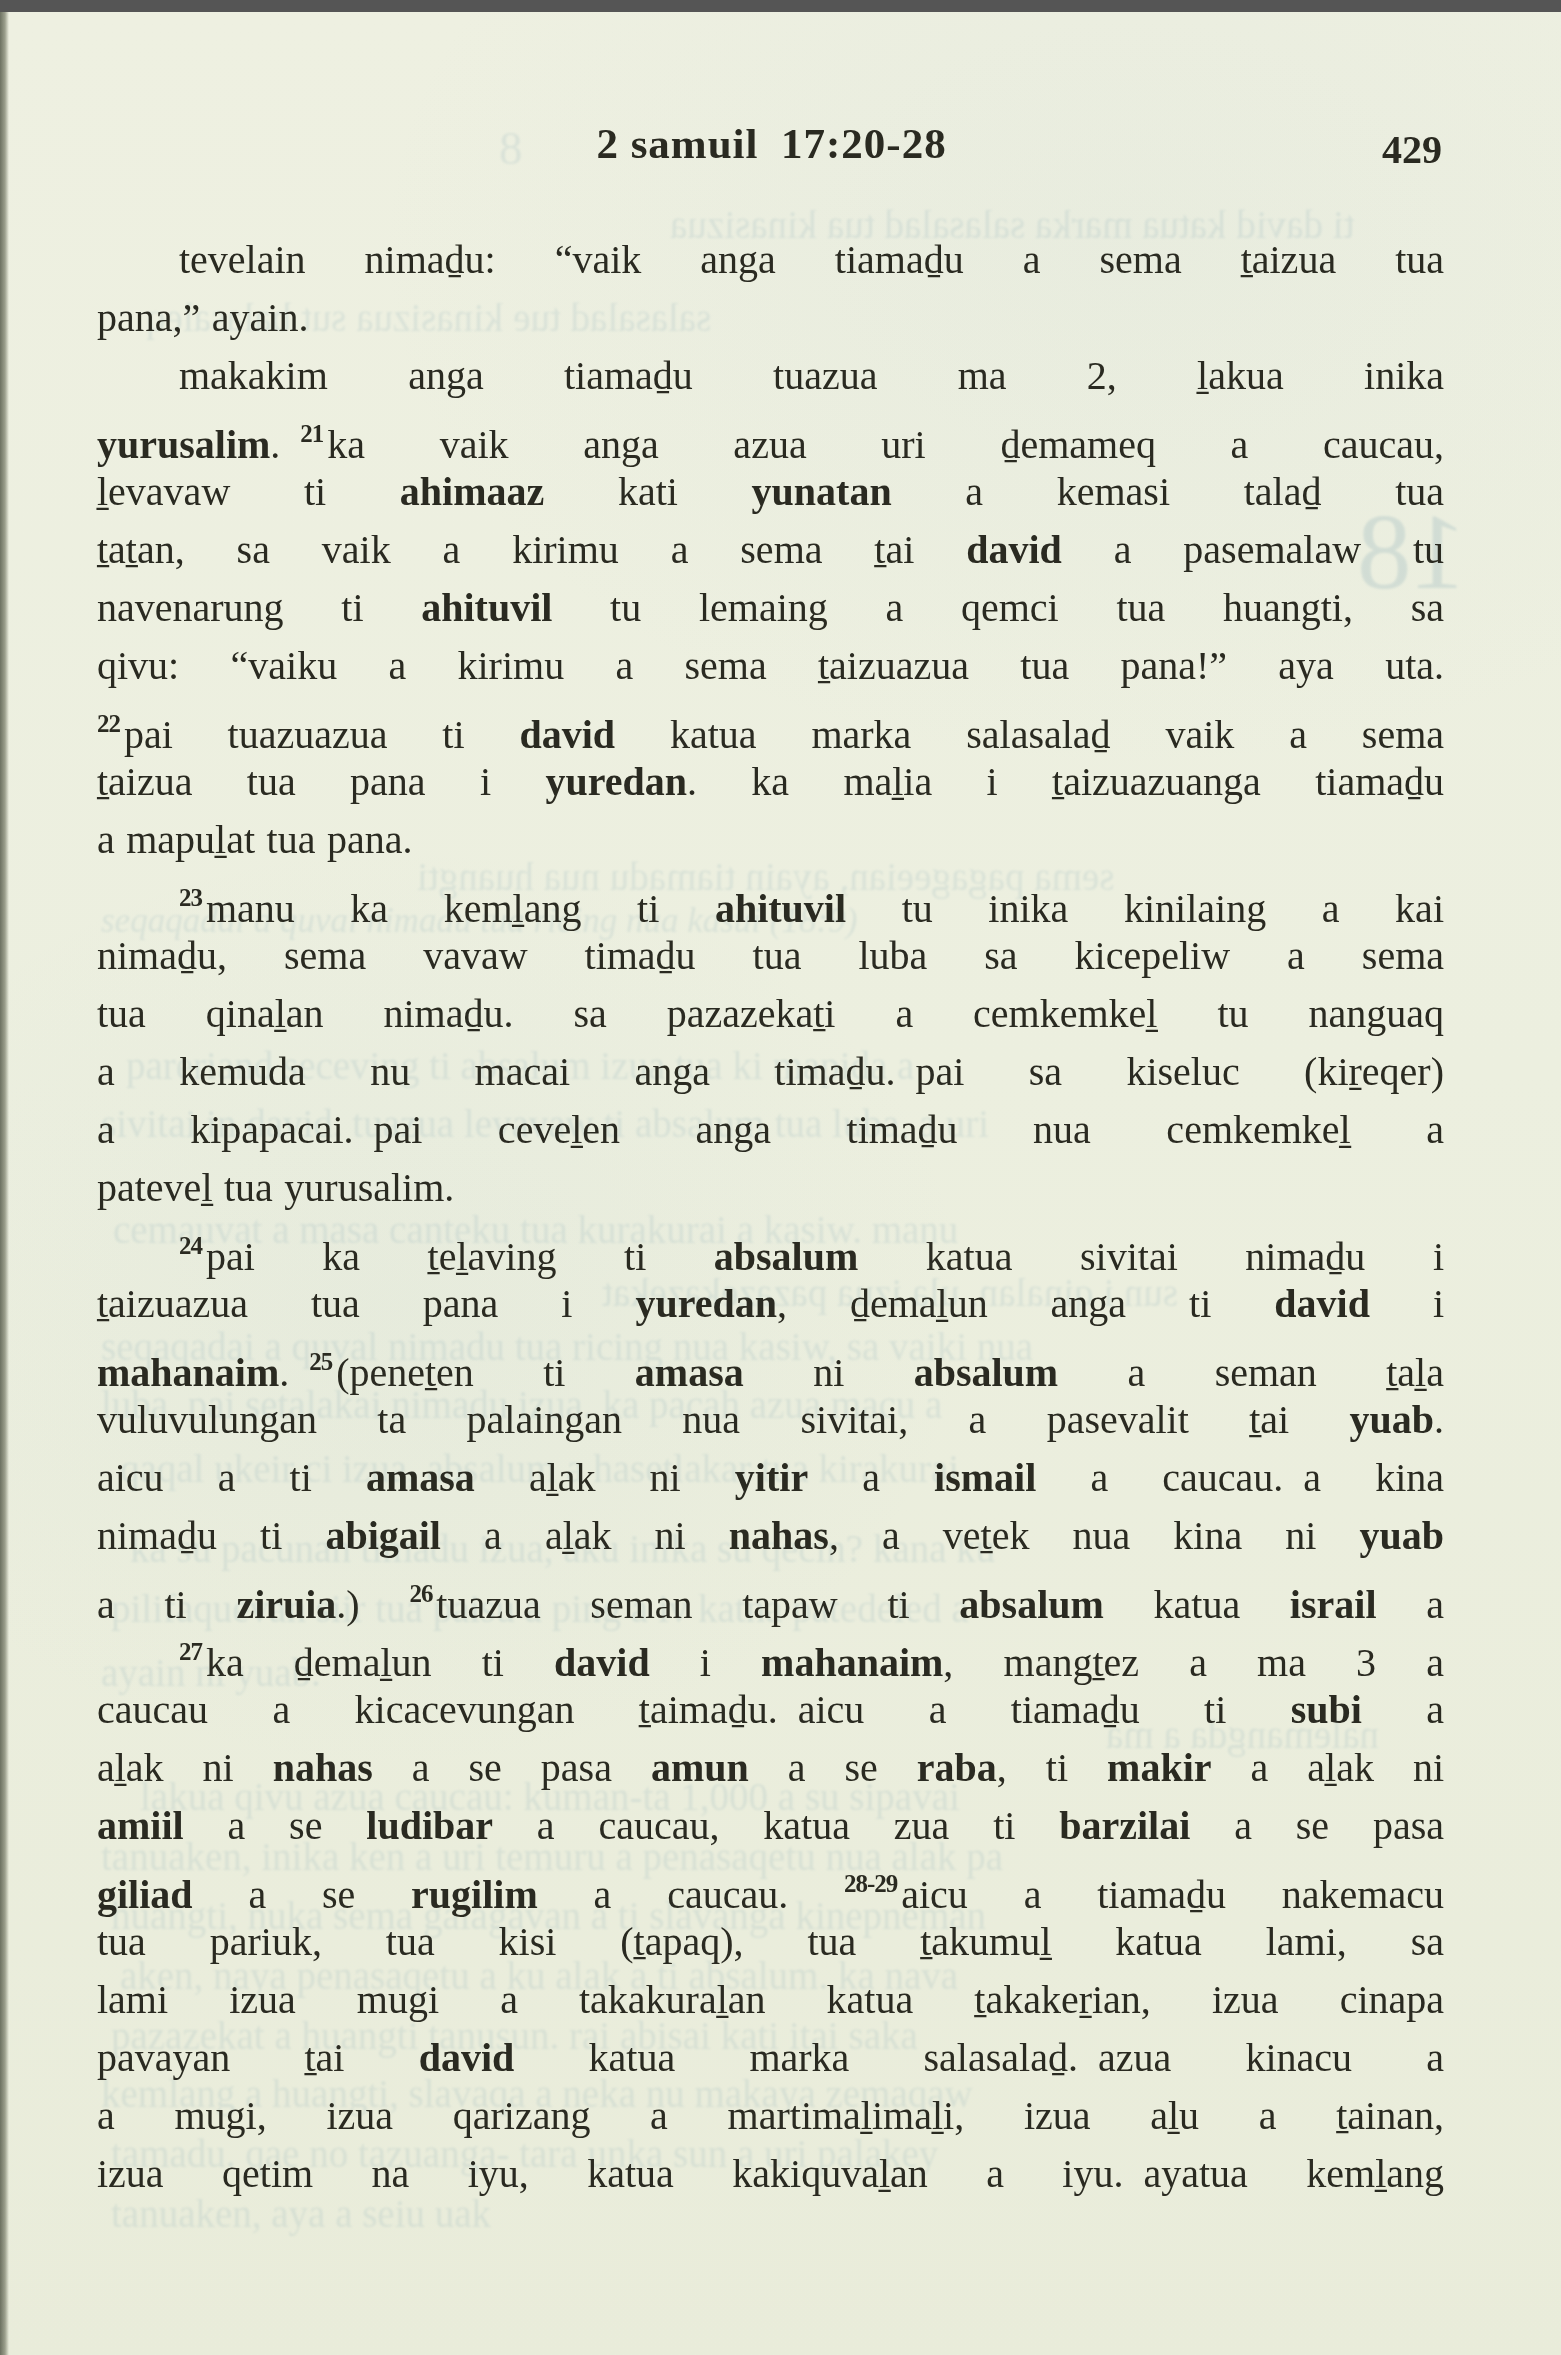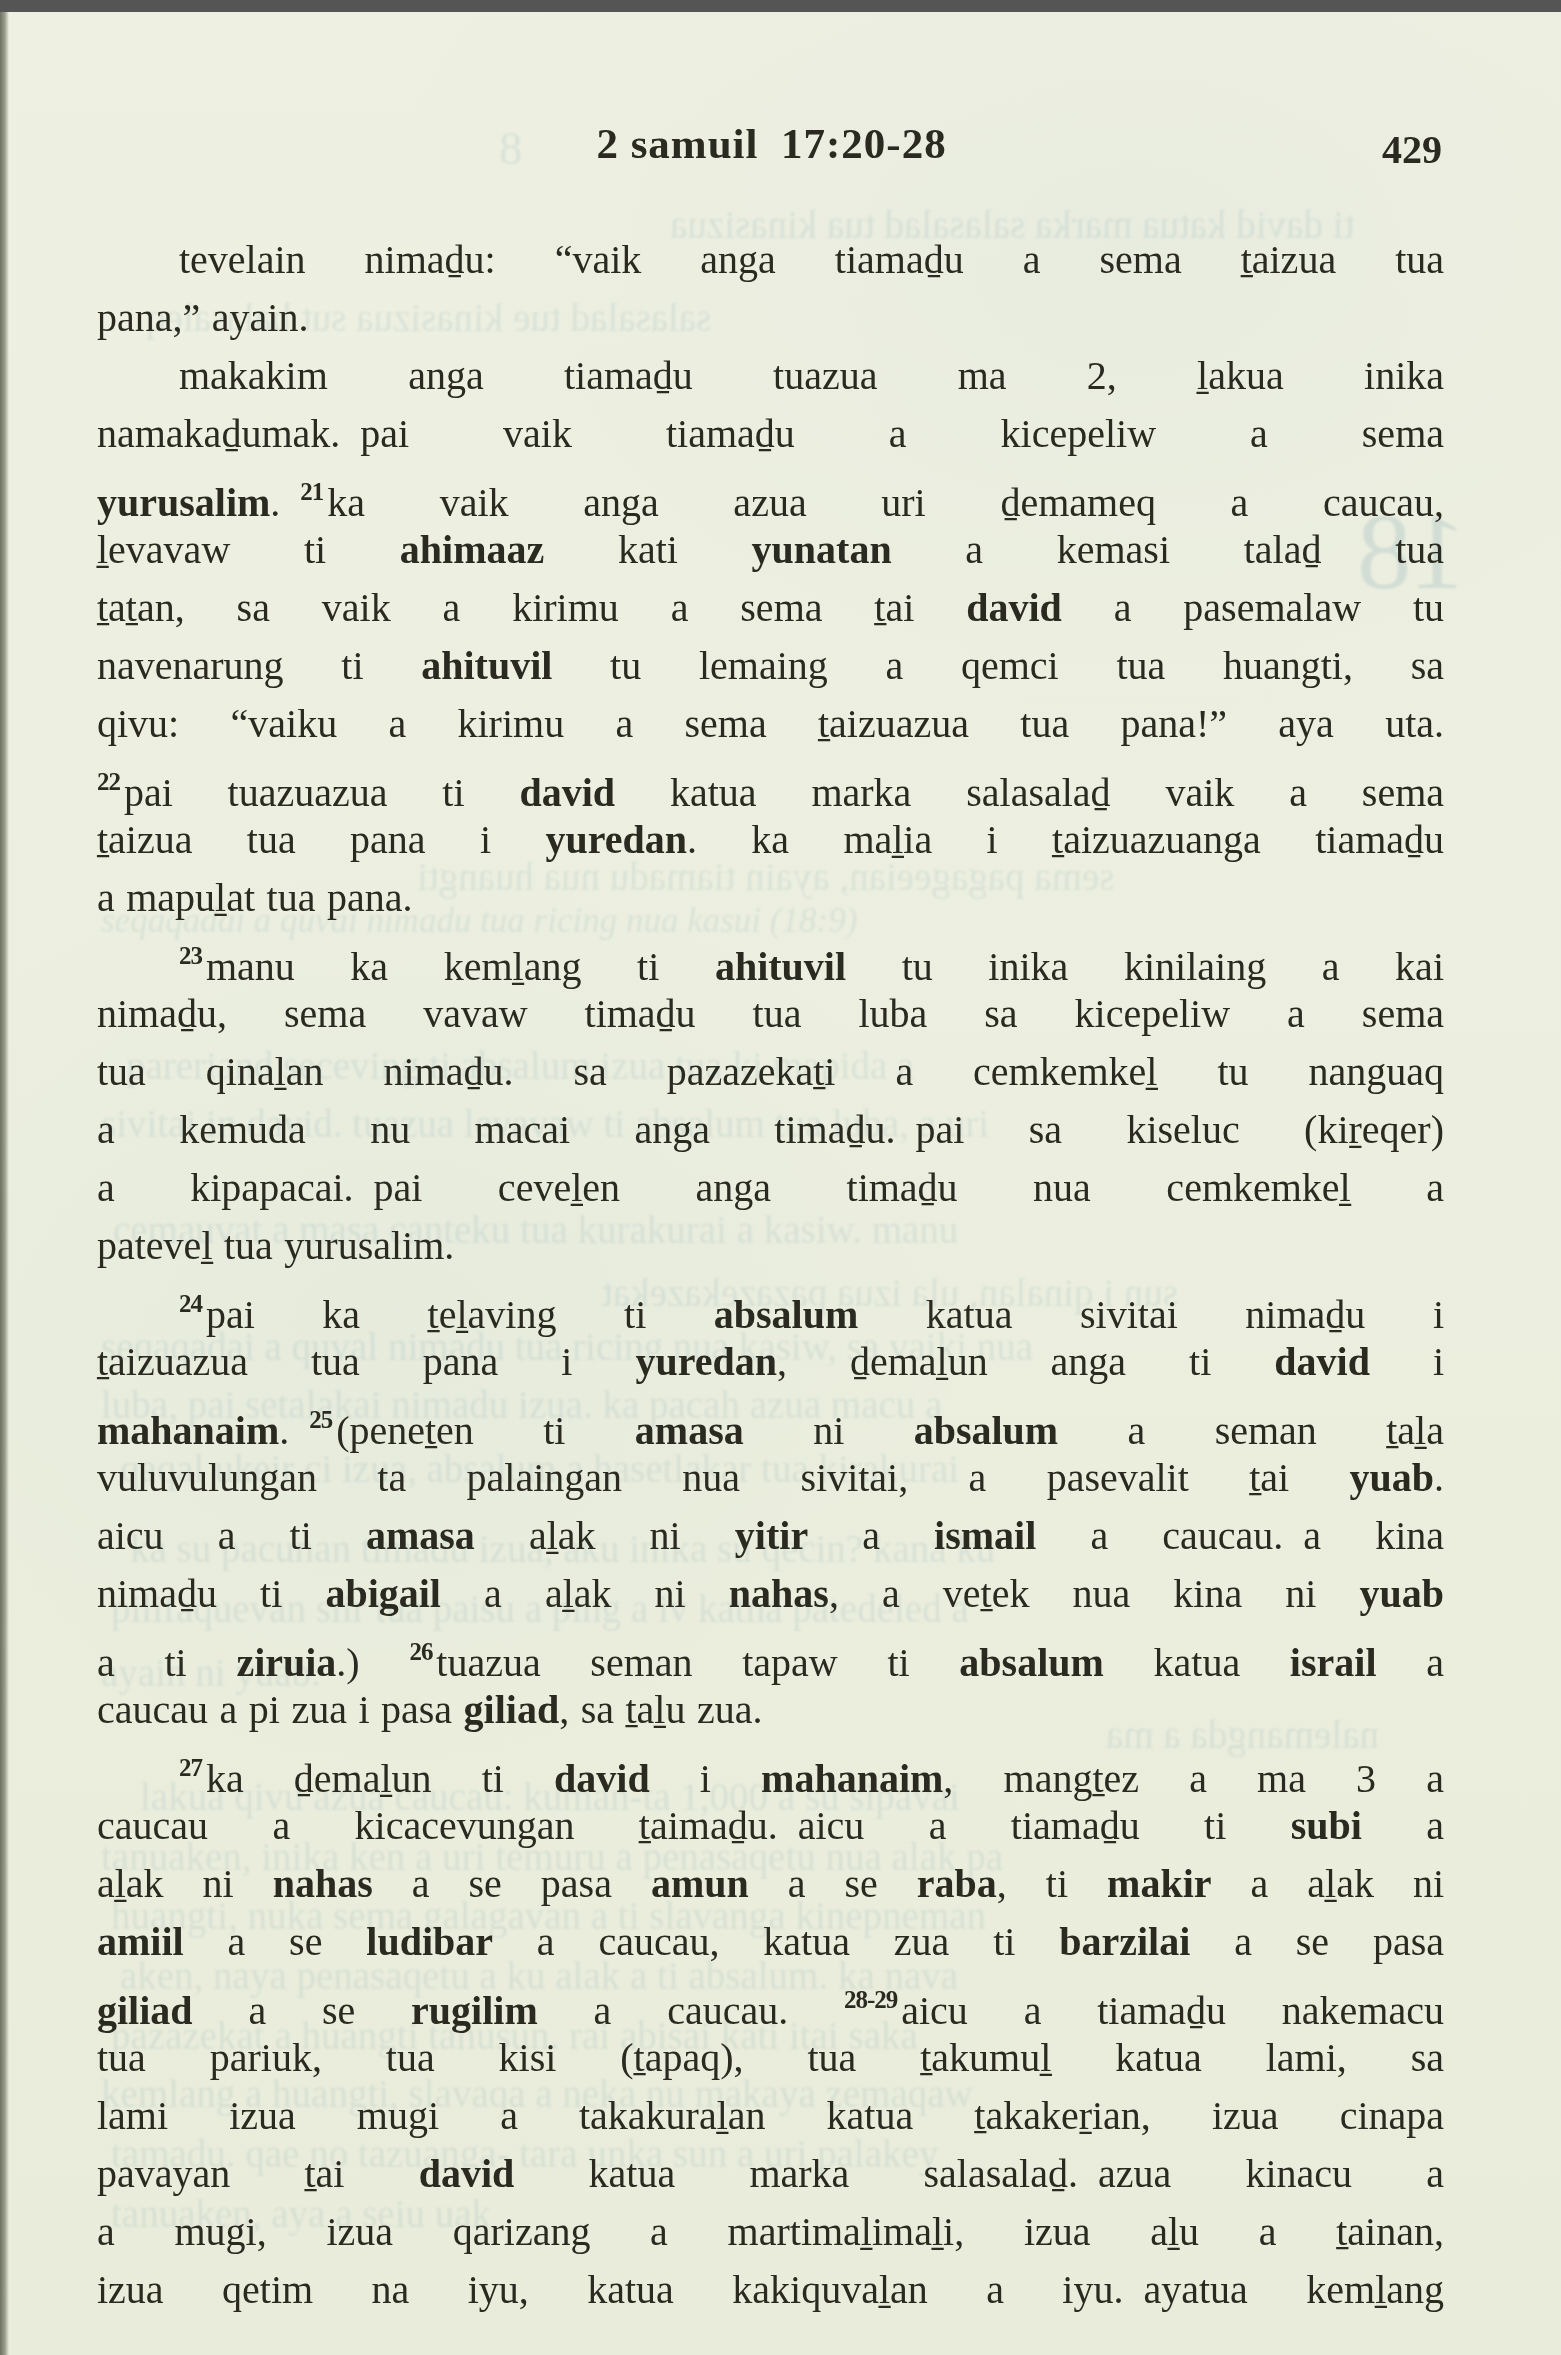--- a/index.html
+++ b/index.html
@@ -101,21 +101,20 @@
 
   <div class="runhead">
     <span class="chapter-ref">2 samuil 17:20-28</span>
     <span class="page-num">429</span>
   </div>
 
   <div class="textblock" id="body-text">
       <div class="line in"><span>tevelain nimaḏu: “vaik anga tiamaḏu a sema ṯaizua tua</span></div>
       <div class="line end"><span>pana,” ayain.</span></div>
       <div class="line in"><span>makakim anga tiamaḏu tuazua ma 2, ḻakua inika</span></div>
-      <div class="line"><span>namakaḏumak. pai vaik tiamaḏu a kicepeliw a sema</span></div>
       <div class="line"><span class="b">yurusalim</span><span>. </span><span class="sup">21</span><span>ka vaik anga azua uri ḏemameq a caucau,</span></div>
       <div class="line"><span>ḻevavaw ti </span><span class="b">ahimaaz</span><span> kati </span><span class="b">yunatan</span><span> a kemasi talaḏ tua</span></div>
       <div class="line"><span>ṯaṯan, sa vaik a kirimu a sema ṯai </span><span class="b">david</span><span> a pasemalaw tu</span></div>
       <div class="line"><span>navenarung ti </span><span class="b">ahituvil</span><span> tu lemaing a qemci tua huangti, sa</span></div>
       <div class="line"><span>qivu: “vaiku a kirimu a sema ṯaizuazua tua pana!” aya uta.</span></div>
       <div class="line"><span class="sup">22</span><span>pai tuazuazua ti </span><span class="b">david</span><span> katua marka salasalaḏ vaik a sema</span></div>
       <div class="line"><span>ṯaizua tua pana i </span><span class="b">yuredan</span><span>. ka maḻia i ṯaizuazuanga tiamaḏu</span></div>
       <div class="line end"><span>a mapuḻat tua pana.</span></div>
       <div class="line in"><span class="sup">23</span><span>manu ka kemḻang ti </span><span class="b">ahituvil</span><span> tu inika kinilaing a kai</span></div>
       <div class="line"><span>nimaḏu, sema vavaw timaḏu tua luba sa kicepeliw a sema</span></div>
@@ -123,21 +122,20 @@
       <div class="line"><span>a kemuda nu macai anga timaḏu. pai sa kiseluc (kiṟeqer)</span></div>
       <div class="line"><span>a kipapacai. pai ceveḻen anga timaḏu nua cemkemkeḻ a</span></div>
       <div class="line end"><span>pateveḻ tua yurusalim.</span></div>
       <div class="line in"><span class="sup">24</span><span>pai ka ṯeḻaving ti </span><span class="b">absalum</span><span> katua sivitai nimaḏu i</span></div>
       <div class="line"><span>ṯaizuazua tua pana i </span><span class="b">yuredan</span><span>, ḏemaḻun anga ti </span><span class="b">david</span><span> i</span></div>
       <div class="line"><span class="b">mahanaim</span><span>. </span><span class="sup">25</span><span>(peneṯen ti </span><span class="b">amasa</span><span> ni </span><span class="b">absalum</span><span> a seman ṯaḻa</span></div>
       <div class="line"><span>vuluvulungan ta palaingan nua sivitai, a pasevalit ṯai </span><span class="b">yuab</span><span>.</span></div>
       <div class="line"><span>aicu a ti </span><span class="b">amasa</span><span> aḻak ni </span><span class="b">yitir</span><span> a </span><span class="b">ismail</span><span> a caucau. a kina</span></div>
       <div class="line"><span>nimaḏu ti </span><span class="b">abigail</span><span> a aḻak ni </span><span class="b">nahas</span><span>, a veṯek nua kina ni </span><span class="b">yuab</span></div>
       <div class="line"><span>a ti </span><span class="b">ziruia</span><span>.) </span><span class="sup">26</span><span>tuazua seman tapaw ti </span><span class="b">absalum</span><span> katua </span><span class="b">israil</span><span> a</span></div>
-      <div class="line end"><span>caucau a pi zua i pasa </span><span class="b">giliad</span><span>, sa ṯaḻu zua.</span></div>
       <div class="line in"><span class="sup">27</span><span>ka ḏemaḻun ti </span><span class="b">david</span><span> i </span><span class="b">mahanaim</span><span>, mangṯez a ma 3 a</span></div>
       <div class="line"><span>caucau a kicacevungan ṯaimaḏu. aicu a tiamaḏu ti </span><span class="b">subi</span><span> a</span></div>
       <div class="line"><span>aḻak ni </span><span class="b">nahas</span><span> a se pasa </span><span class="b">amun</span><span> a se </span><span class="b">raba</span><span>, ti </span><span class="b">makir</span><span> a aḻak ni</span></div>
       <div class="line"><span class="b">amiil</span><span> a se </span><span class="b">ludibar</span><span> a caucau, katua zua ti </span><span class="b">barzilai</span><span> a se pasa</span></div>
       <div class="line"><span class="b">giliad</span><span> a se </span><span class="b">rugilim</span><span> a caucau. </span><span class="sup">28-29</span><span>aicu a tiamaḏu nakemacu</span></div>
       <div class="line"><span>tua pariuk, tua kisi (ṯapaq), tua ṯakumuḻ katua lami, sa</span></div>
       <div class="line"><span>lami izua mugi a takakuraḻan katua ṯakakeṟian, izua cinapa</span></div>
       <div class="line"><span>pavayan ṯai </span><span class="b">david</span><span> katua marka salasalaḏ. azua kinacu a</span></div>
       <div class="line"><span>a mugi, izua qarizang a martimaḻimaḻi, izua aḻu a ṯainan,</span></div>
       <div class="line"><span>izua qetim na iyu, katua kakiquvaḻan a iyu. ayatua kemḻang</span></div>

